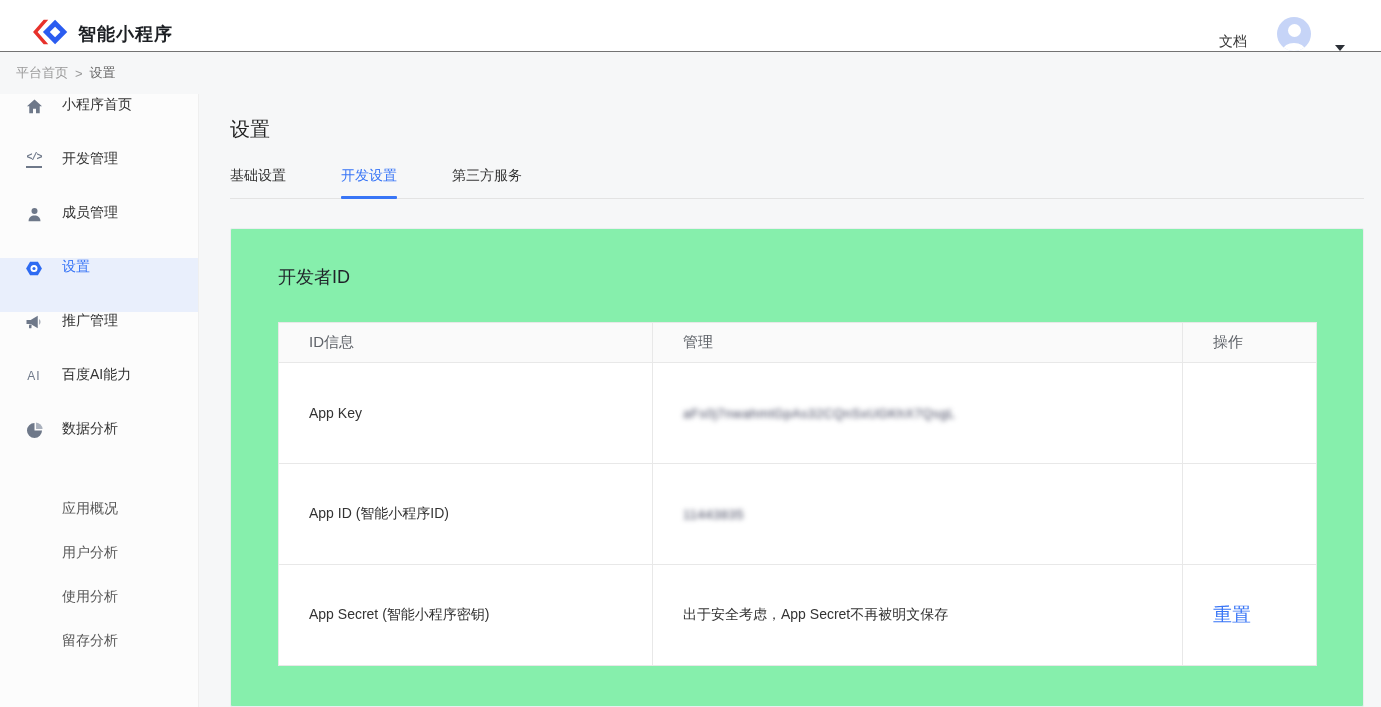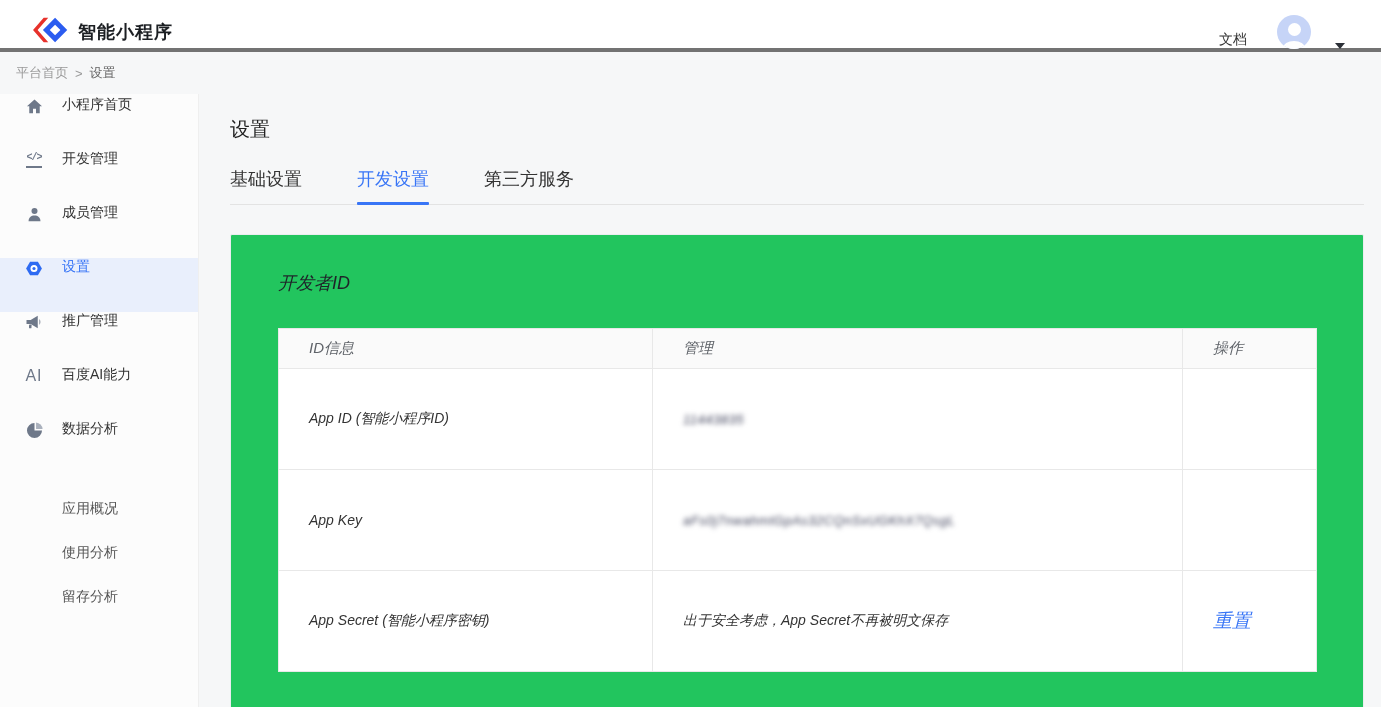--- a/index.html
+++ b/index.html
@@ -7,21 +7,21 @@
   body {
     font-family: "Liberation Sans", "DejaVu Sans", sans-serif;
     background: #f6f7f8;
     color: #333;
     overflow: hidden;
   }
   .app { width: 1381px; height: 707px; display: flex; flex-direction: column; }
 
   
   .top-header {
-    height: 52px; background: #fff; border-bottom: 4px solid #737373;
+    height: 52px; background: #fff; border-bottom: 1px solid #737373;
     display: flex; align-items: center; justify-content: space-between;
     padding: 16px 36px 0 30px; flex: 0 0 auto;
   }
   .brand { display: flex; align-items: center; gap: 10px; }
   .brand-name { font-size: 18px; font-weight: 700; color: #1c1f23; letter-spacing: 1px; }
   .header-right { display: flex; align-items: flex-end; gap: 30px; }
   .docs-link { font-size: 14px; color: #333; text-decoration: none; cursor: pointer; }
   .avatar {
     width: 34px; height: 34px; border-radius: 50%; background: #c6d4f7;
     position: relative; overflow: hidden; cursor: pointer;
@@ -60,44 +60,44 @@
     height: 54px; display: flex; gap: 18px;
     padding-left: 24px; font-size: 14px; color: #333; cursor: pointer;
   }
   .side-item .ico { width: 20px; height: 20px; display: flex; align-items: center; justify-content: center; flex: 0 0 20px; }
   .side-item.active { background: #e9effc; color: #3875f6; }
   .code-glyph {
     font-family: "Liberation Mono", "DejaVu Sans Mono", monospace;
     font-size: 10px; font-weight: 700; color: #6e7889; line-height: 1;
     border-bottom: 2px solid #6e7889; padding-bottom: 3px; letter-spacing: -1px;
   }
-  .ai-glyph { font-size: 16px; color: #6e7889; letter-spacing: 1px; }
+  .ai-glyph { font-size: 12px; color: #6e7889; letter-spacing: 1px; }
   .side-subitem {
     height: 44px; display: flex; align-items: flex-end; padding-left: 62px;
     font-size: 14px; color: #555; cursor: pointer;
   }
 
   
   .main { flex: 1 1 auto; padding: 0 17px 0 31px; background: #f6f7f8; overflow: hidden; }
   .page-title { font-size: 20px; font-weight: 500; color: #1f1f1f; margin: 22px 0 0 0; }
   .tabs { display: flex; gap: 55px; margin-top: 24px; border-bottom: 1px solid #e3e3e3; }
   .tab {
-    font-size: 18px; color: #333; padding-bottom: 13px; cursor: pointer;
+    font-size: 14px; color: #333; padding-bottom: 13px; cursor: pointer;
     position: relative; white-space: nowrap;
   }
   .tab.active { color: #3875f6; }
   .tab.active::after {
     content: ""; position: absolute; left: 0; right: 0; bottom: -1px;
     height: 3px; background: #3875f6; border-radius: 1px;
   }
 
   
   .card {
-    margin-top: 29px; background: #22c55e; border: 1px solid #ebedf0;
-    border-radius: 2px; padding: 36px 47px 33px 47px; height: 479px; font-style: italic;
+    margin-top: 29px; background: #86efac; border: 1px solid #ebedf0;
+    border-radius: 2px; padding: 36px 47px 33px 47px; height: 479px;
   }
   .card-title { font-size: 18px; font-weight: 500; color: #1f2329; }
 
   table.dev-table { border-collapse: collapse; margin-top: 33px; width: 1038px; table-layout: fixed; }
   .dev-table th, .dev-table td { border: 1px solid #e8e8e8; text-align: left; vertical-align: middle; }
   .dev-table thead th {
     background: #fafafa; height: 40px; font-size: 15px; font-weight: 400;
     color: #5f6369; padding: 0 0 0 30px;
   }
   .dev-table tbody td { height: 101px; font-size: 14px; color: #333; padding: 0 10px 0 30px; background: #fff; }
@@ -205,20 +205,23 @@
             <path d="M14 10 L14 1.8 A9 9 0 0 1 22.2 10 Z" fill="#aab1bd"></path>
           </svg>
         </span>
         <span>数据分析</span>
       </div>
 
       <div class="side-subitem">
         <span>应用概况</span>
       </div>
       <div class="side-subitem">
+        <span>用户分析</span>
+      </div>
+      <div class="side-subitem">
         <span>使用分析</span>
       </div>
       <div class="side-subitem">
         <span>留存分析</span>
       </div>
     </nav>
 
     <main class="main">
       <h1 class="page-title">设置</h1>
 
@@ -239,27 +242,27 @@
           </colgroup>
           <thead>
             <tr>
               <th>ID信息</th>
               <th>管理</th>
               <th>操作</th>
             </tr>
           </thead>
           <tbody>
             <tr>
+              <td>App Key</td>
+              <td><span class="masked-value">aFs0j7nwahmtGpAs32CQnSxUGKhX7QsgL</span></td>
+              <td></td>
+            </tr>
+            <tr>
               <td>App ID (智能小程序ID)</td>
               <td><span class="masked-value">11443835</span></td>
-              <td></td>
-            </tr>
-            <tr>
-              <td>App Key</td>
-              <td><span class="masked-value">aFs0j7nwahmtGpAs32CQnSxUGKhX7QsgL</span></td>
               <td></td>
             </tr>
             <tr>
               <td>App Secret (智能小程序密钥)</td>
               <td><span class="secret-note">出于安全考虑，App Secret不再被明文保存</span></td>
               <td><a class="reset-link">重置</a></td>
             </tr>
           </tbody>
         </table>
       </section>

